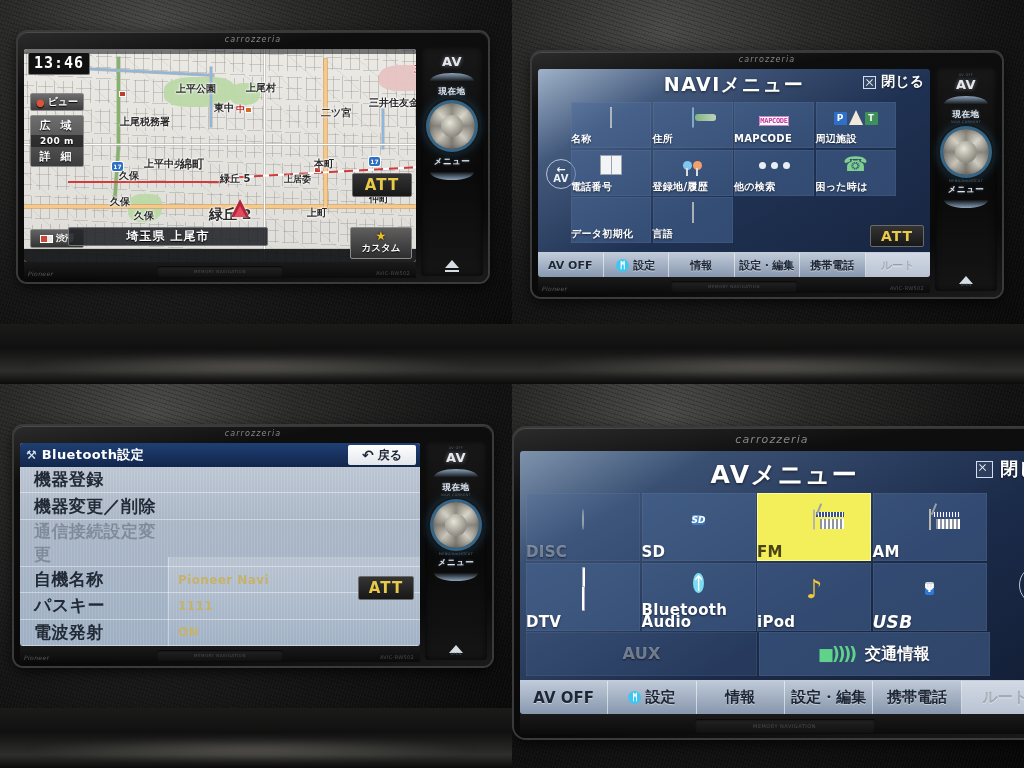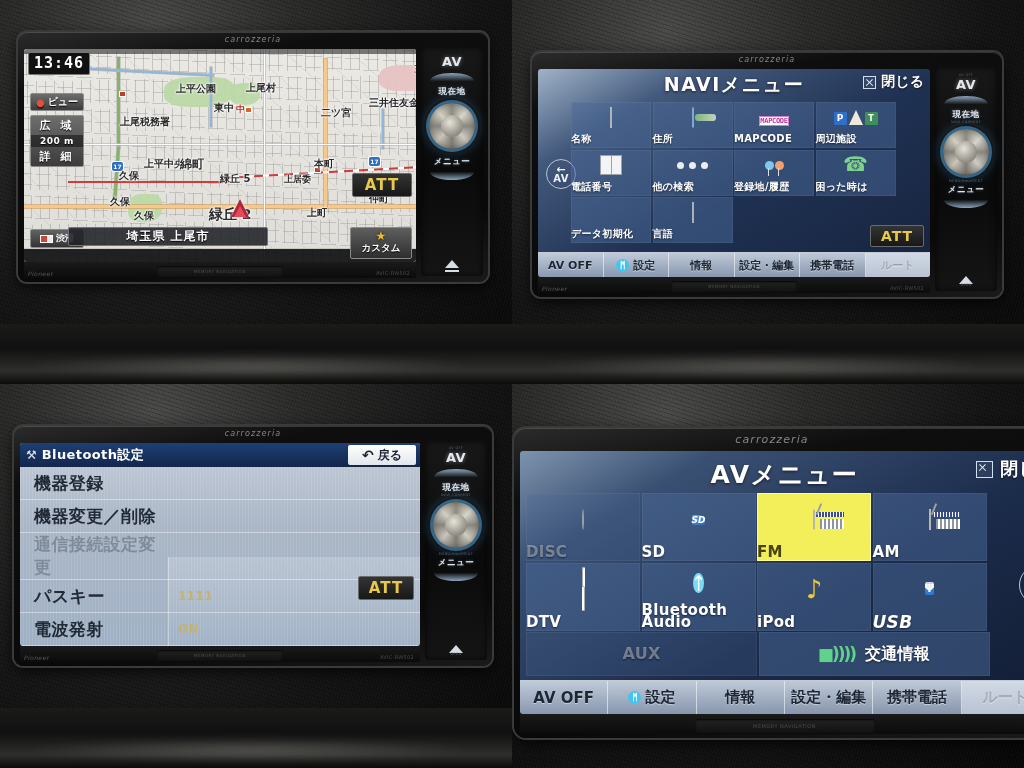--- a/index.html
+++ b/index.html
@@ -493,39 +493,39 @@
                         <span></span>
                         <span style="border:none"></span>
                       </span>
                     </span>
                   </div>
                   <div class="tile-lbl" style="font-size: 10px;">電話番号</div>
                 </div>
                 <div class="tile">
                   <div class="tile-ico">
                     <span class="ic">
+                      <span style="display:flex;gap:1px;">
+                        <span class="pin" style="background:#7ec8ef"></span>
+                        <span class="pin" style="background:#f3a06a"></span>
+                      </span>
+                    </span>
+                  </div>
+                  <div class="tile-lbl" style="font-size: 10px;">登録地/履歴</div>
+                </div>
+                <div class="tile">
+                  <div class="tile-ico">
+                    <span class="ic">
                       <span class="dots">
                         <i></i>
                         <i></i>
                         <i></i>
                       </span>
                     </span>
                   </div>
                   <div class="tile-lbl" style="font-size: 10px;">他の検索</div>
-                </div>
-                <div class="tile">
-                  <div class="tile-ico">
-                    <span class="ic">
-                      <span style="display:flex;gap:1px;">
-                        <span class="pin" style="background:#7ec8ef"></span>
-                        <span class="pin" style="background:#f3a06a"></span>
-                      </span>
-                    </span>
-                  </div>
-                  <div class="tile-lbl" style="font-size: 10px;">登録地/履歴</div>
                 </div>
                 <div class="tile">
                   <div class="tile-ico">
                     <span class="ic"><span class="handset">☎</span></span>
                   </div>
                   <div class="tile-lbl" style="font-size: 10px;">困った時は</div>
                 </div>
                 <div class="tile">
                   <div class="tile-ico">
                     <span class="ic"><span class="initdata"></span></span>
@@ -617,20 +617,24 @@
                 </div>
                 <div class="bt-row">
                   <div class="lbl">機器変更／削除</div>
                   <div class="val"></div>
                 </div>
                 <div class="bt-row dim">
                   <div class="lbl">通信接続設定変更</div>
                   <div class="val"></div>
                 </div>
                 <div class="bt-row">
+                  <div class="lbl">自機名称</div>
+                  <div class="val">Pioneer Navi</div>
+                </div>
+                <div class="bt-row">
                   <div class="lbl">パスキー</div>
                   <div class="val">1111</div>
                 </div>
                 <div class="bt-row">
                   <div class="lbl">電波発射</div>
                   <div class="val">ON</div>
                 </div>
               </div>
             <div class="att" style="right:6px; bottom:46px; width:56px; height:24px; font-size:15px; z-index:5;">ATT</div>
           </div>

